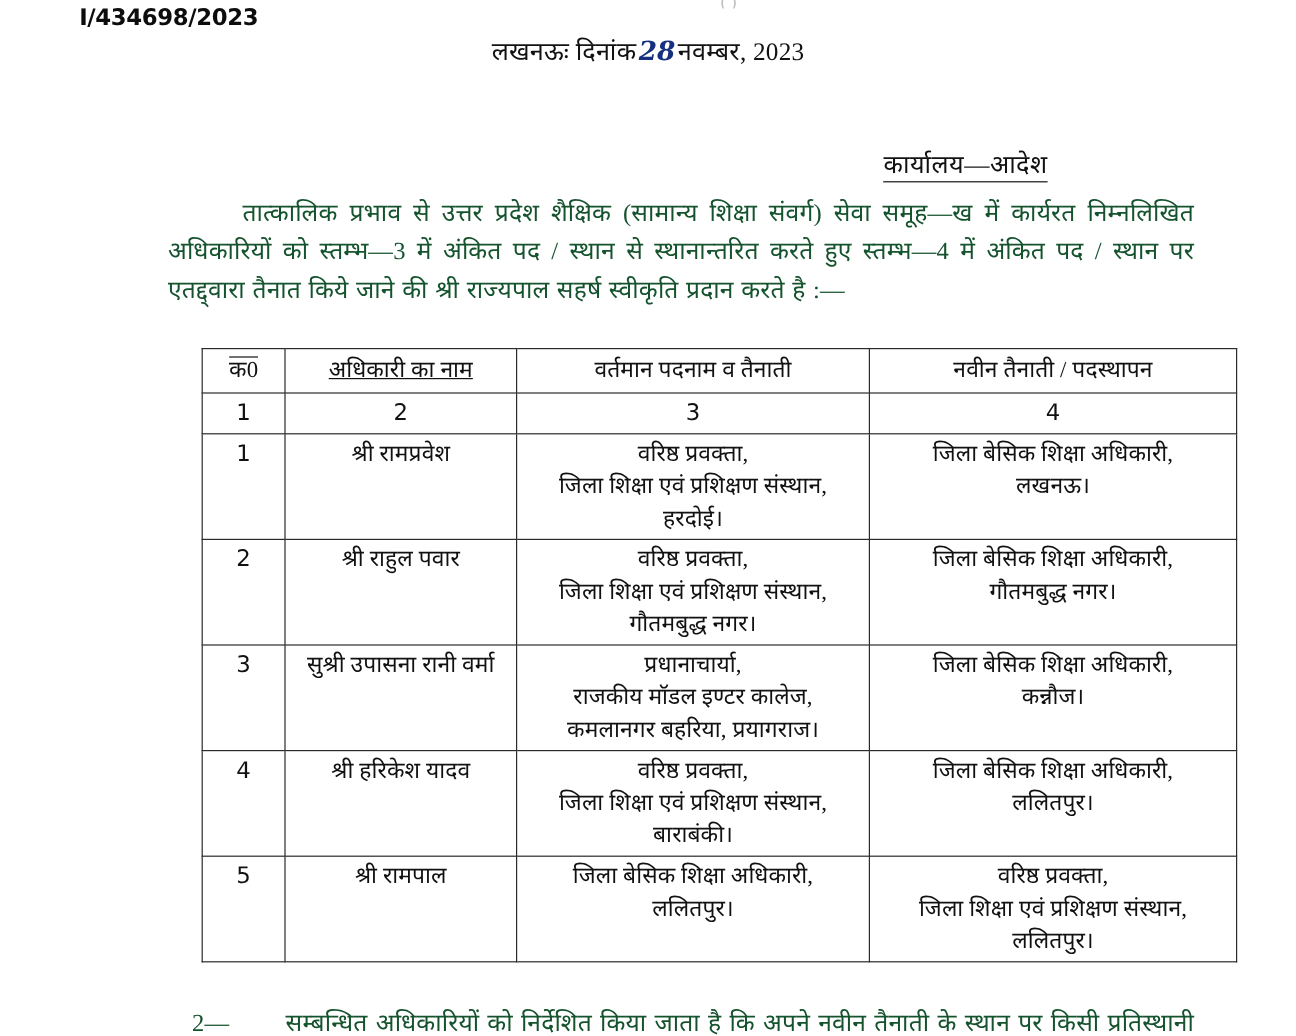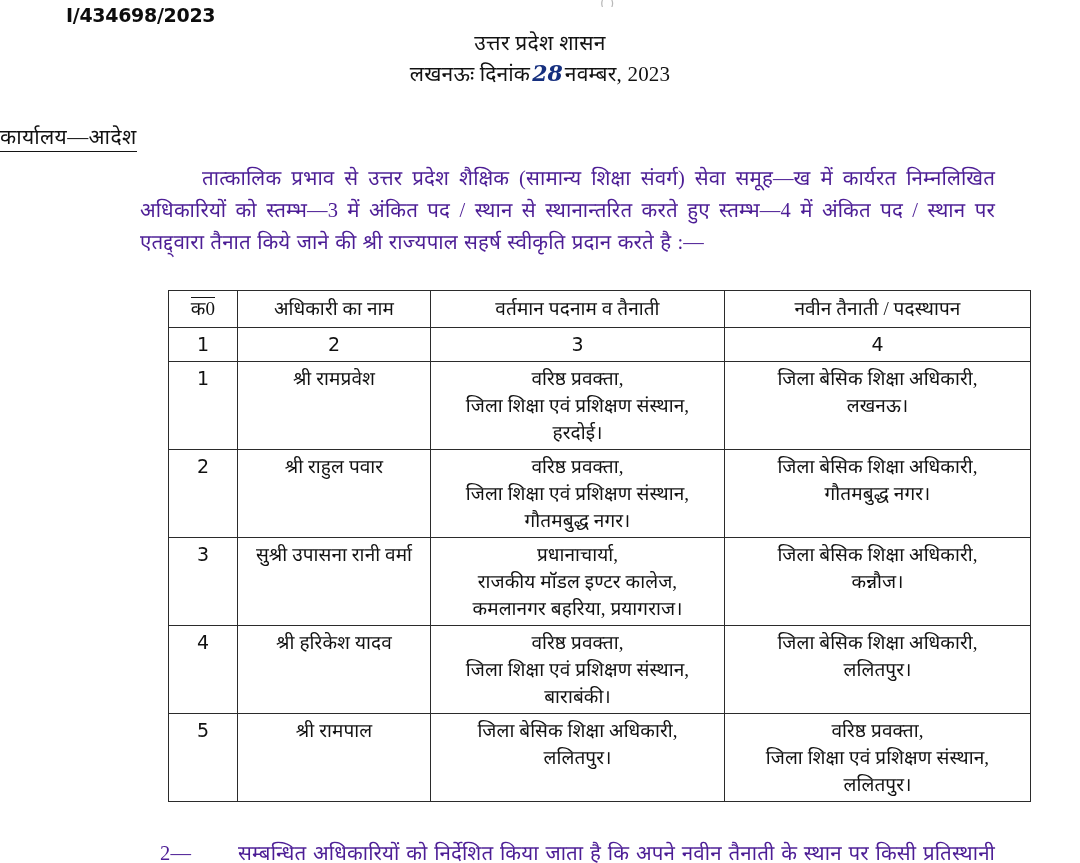--- a/index.html
+++ b/index.html
@@ -66,40 +66,40 @@
     color: #16307f;
     font-family: "DejaVu Serif", serif;
     font-weight: bold;
     font-style: italic;
     font-size: 22px;
     padding: 0 2px;
     letter-spacing: 0px;
   }
   #order-title {
     position: absolute;
-    left: 0;
+    left: 12px;
     top: 122px;
     width: 861px;
-    text-align: left;
+    text-align: right;
   }
   #order-title span {
     font-size: 21px;
     border-bottom: 1.6px solid #141414;
     padding-bottom: 2px;
     letter-spacing: 0.4px;
   }
 
   
   .body-para {
     position: absolute;
     font-size: 20.5px;
     line-height: 32px;
     text-align: justify;
     text-align-last: left;
-    color: #4c1d95;
+    color: #14532d;
     letter-spacing: 0.15px;
     word-spacing: 1px;
   }
   #para-1 {
     left: 140px;
     top: 162px;
     width: 855px;
     text-indent: 62px;
   }
   #para-2 {
@@ -132,21 +132,21 @@
     vertical-align: top;
     text-align: center;
     letter-spacing: 0.1px;
   }
   #order-table th {
     padding: 2px 5px 4px;
     height: 30px;
     vertical-align: middle;
   }
   .col-sn    { width: 58px; margin-left: 26px; }
-  .col-name  { width: 182px; }
+  .col-name  { width: 182px; text-decoration: underline; }
   .col-cur   { width: 283px; margin-left: 36px; }
   .col-new   { width: 295px; }
 
   tr.numrow td {
     height: 24px;
     vertical-align: middle;
     padding: 1px 5px 3px;
     font-family: "DejaVu Sans", "Liberation Sans", sans-serif;
     font-size: 18px;
   }
@@ -162,21 +162,20 @@
 </head>
 <body>
 
 <div id="page">
 
   <div class="scan-artifact" style="left:600px; top:0px; width:120px;">( )</div>
 
   <div id="refno">I/434698/2023</div>
 
   <div id="header-block">
-    <div class="hdr-line">उत्तर प्रदेश शासन</div>
     <div class="hdr-line l3"><span>लखनऊः दिनांक</span><span class="ink-date">28</span><span>नवम्बर, 2023</span></div>
   </div>
 
   <div id="order-title">
     <span>कार्यालय—आदेश</span>
   </div>
 
   <div class="body-para" id="para-1">तात्कालिक प्रभाव से उत्तर प्रदेश शैक्षिक (सामान्य शिक्षा संवर्ग) सेवा समूह—ख में कार्यरत निम्नलिखित अधिकारियों को स्तम्भ—3 में अंकित पद / स्थान से स्थानान्तरित करते हुए स्तम्भ—4 में अंकित पद / स्थान पर एतद्द्वारा तैनात किये जाने की श्री राज्यपाल सहर्ष स्वीकृति प्रदान करते है :—</div>
 
   <table id="order-table">

